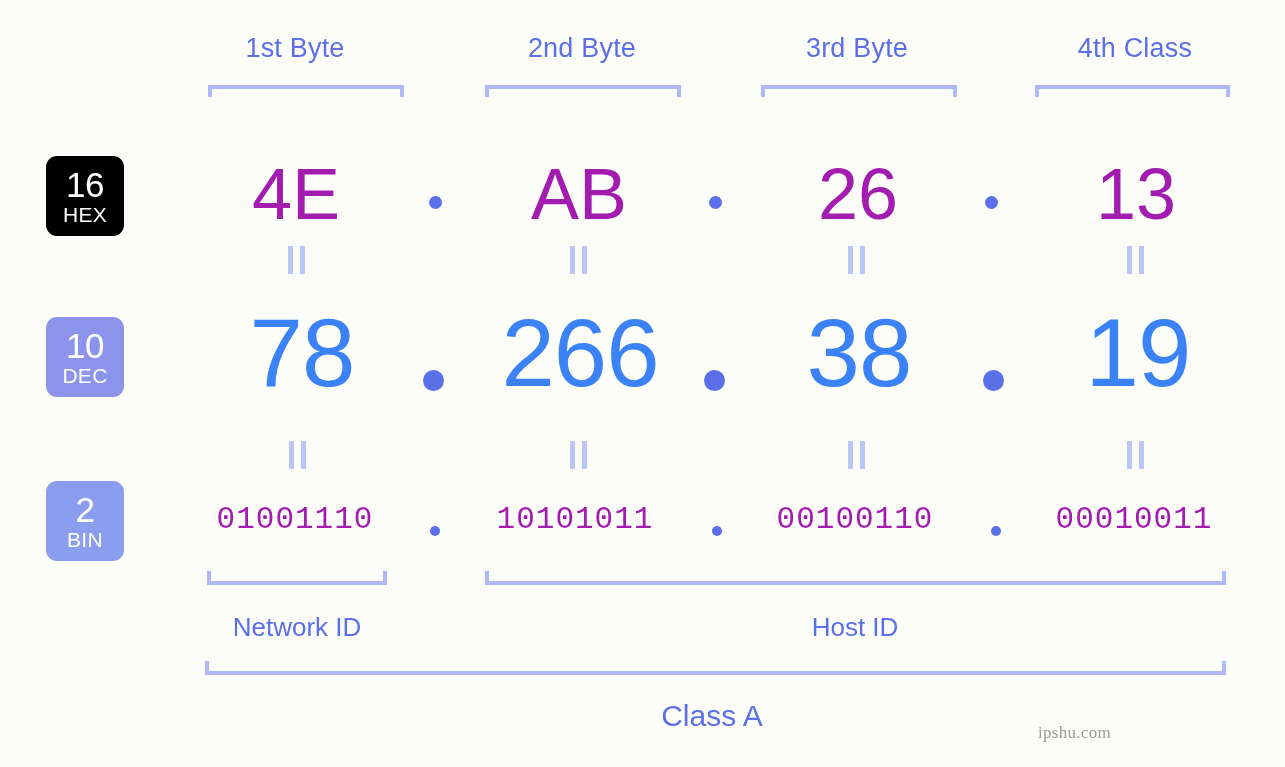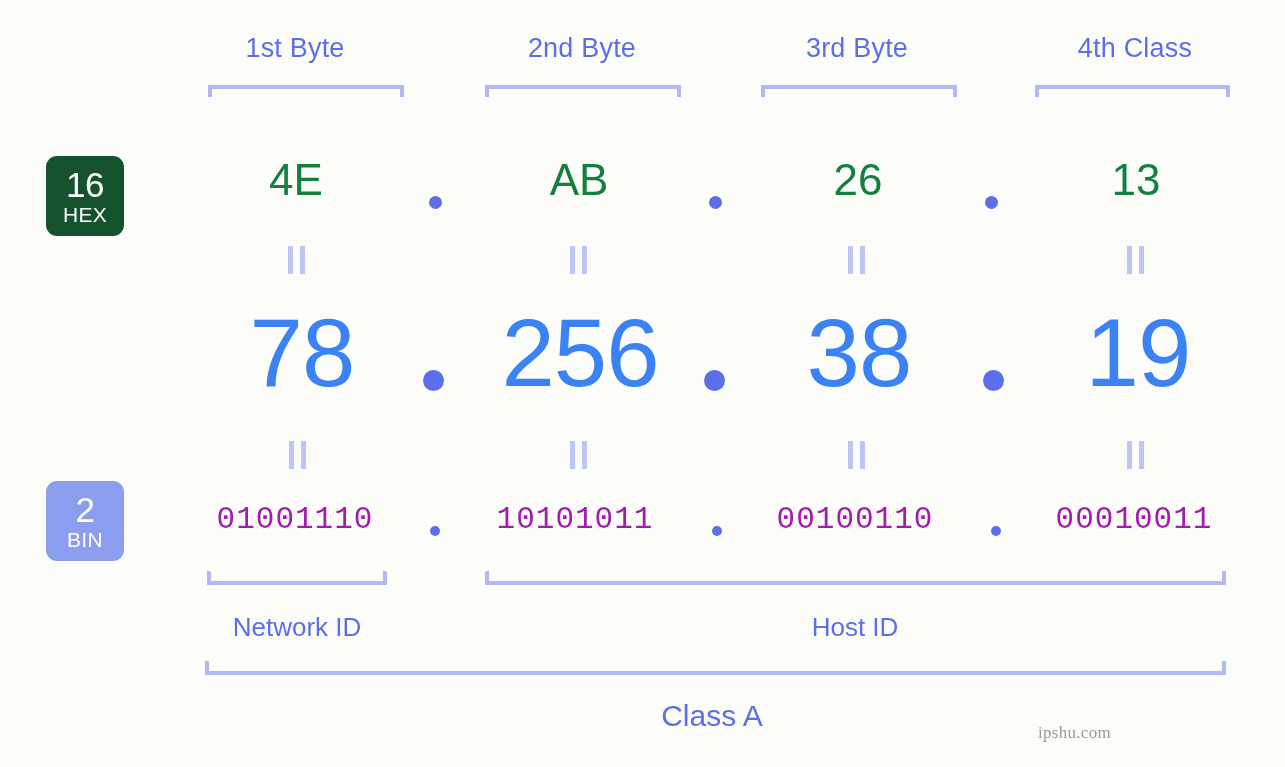--- a/index.html
+++ b/index.html
@@ -71,35 +71,35 @@
     font-size: 35px;
     font-weight: 400;
     letter-spacing: -0.5px;
   }
   .badge .nm {
     font-size: 21px;
     font-weight: 400;
     margin-top: 2px;
     letter-spacing: 0.3px;
   }
-  .badge-hex { top: 156px; background: #14532d; }
+  .badge-hex { top: 156px; background: #000000; }
   .badge-dec { top: 317px; background: #8b94ea; }
   .badge-bin { top: 481px; background: #8b9def; }
 
   
   .cell {
     position: absolute;
     text-align: center;
     white-space: nowrap;
     line-height: 1;
   }
 
   .row-hex .cell {
-    font-size: 44px;
-    color: #15803d;
+    font-size: 72px;
+    color: #a21caf;
     font-family: "Liberation Sans", sans-serif;
     top: 158px;
     width: 260px;
   }
   .row-hex .dot {
     position: absolute;
     top: 196px;
     width: 13px;
     height: 13px;
     border-radius: 50%;
@@ -224,24 +224,28 @@
     </div>
   <div class="eq" style="left:843px; top:246px;">
       <i></i>
       <i></i>
     </div>
   <div class="eq" style="left:1122px;top:246px;">
       <i></i>
       <i></i>
     </div>
 
+  <div class="badge badge-dec">
+    <span class="num">10</span>
+    <span class="nm">DEC</span>
+  </div>
   <div class="row-dec">
     <div class="cell" style="left:172px;">78</div>
     <div class="dot" style="left:423px;"></div>
-    <div class="cell" style="left:450px;">256</div>
+    <div class="cell" style="left:450px;">266</div>
     <div class="dot" style="left:704px;"></div>
     <div class="cell" style="left:729px;">38</div>
     <div class="dot" style="left:983px;"></div>
     <div class="cell" style="left:1008px;">19</div>
   </div>
 
   <div class="eq" style="left:284px; top:441px;">
       <i></i>
       <i></i>
     </div>

